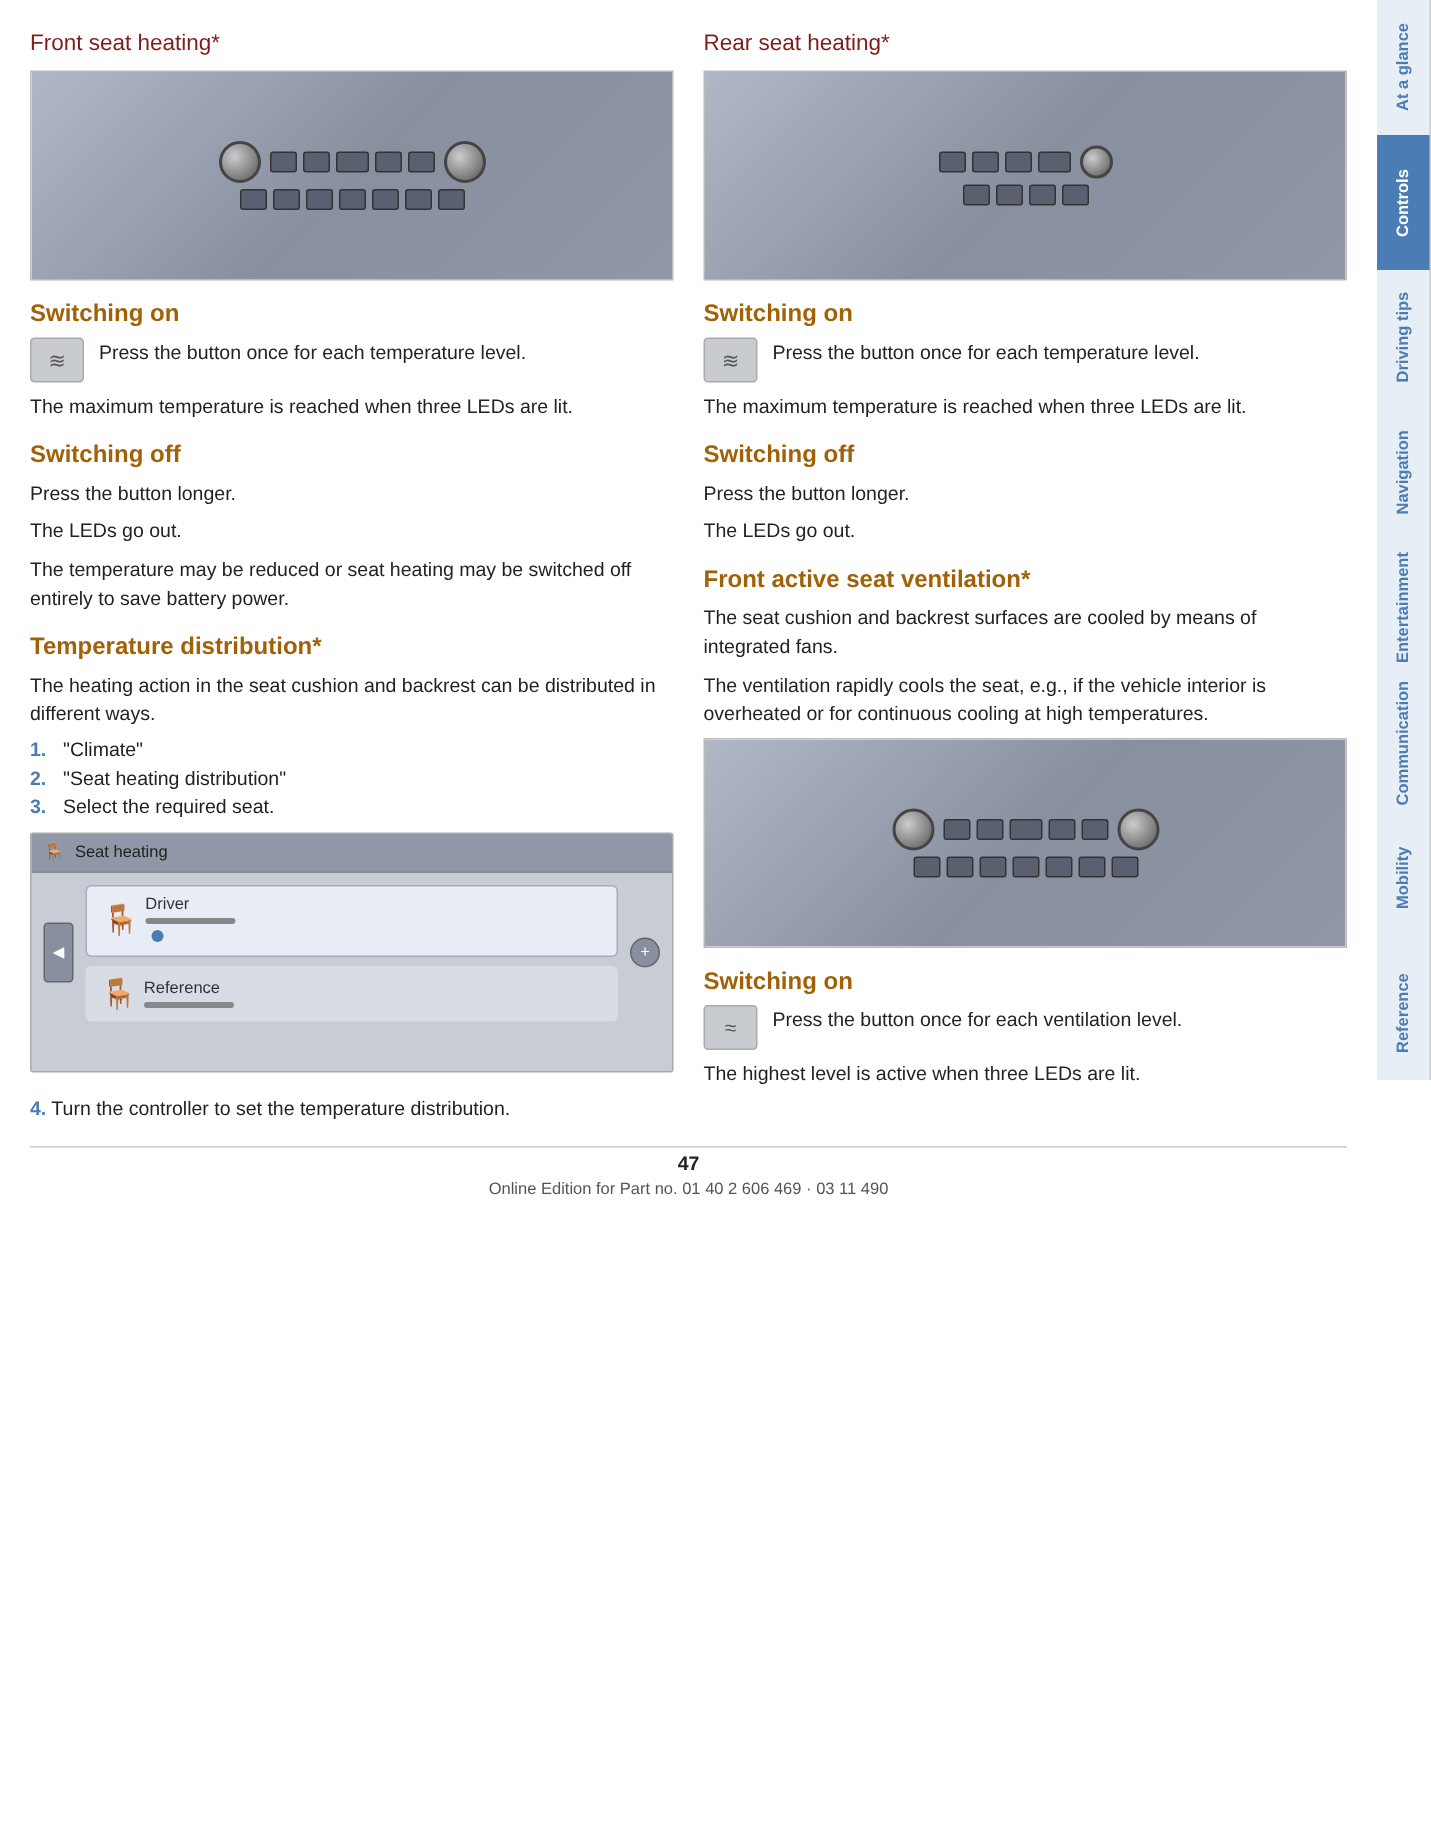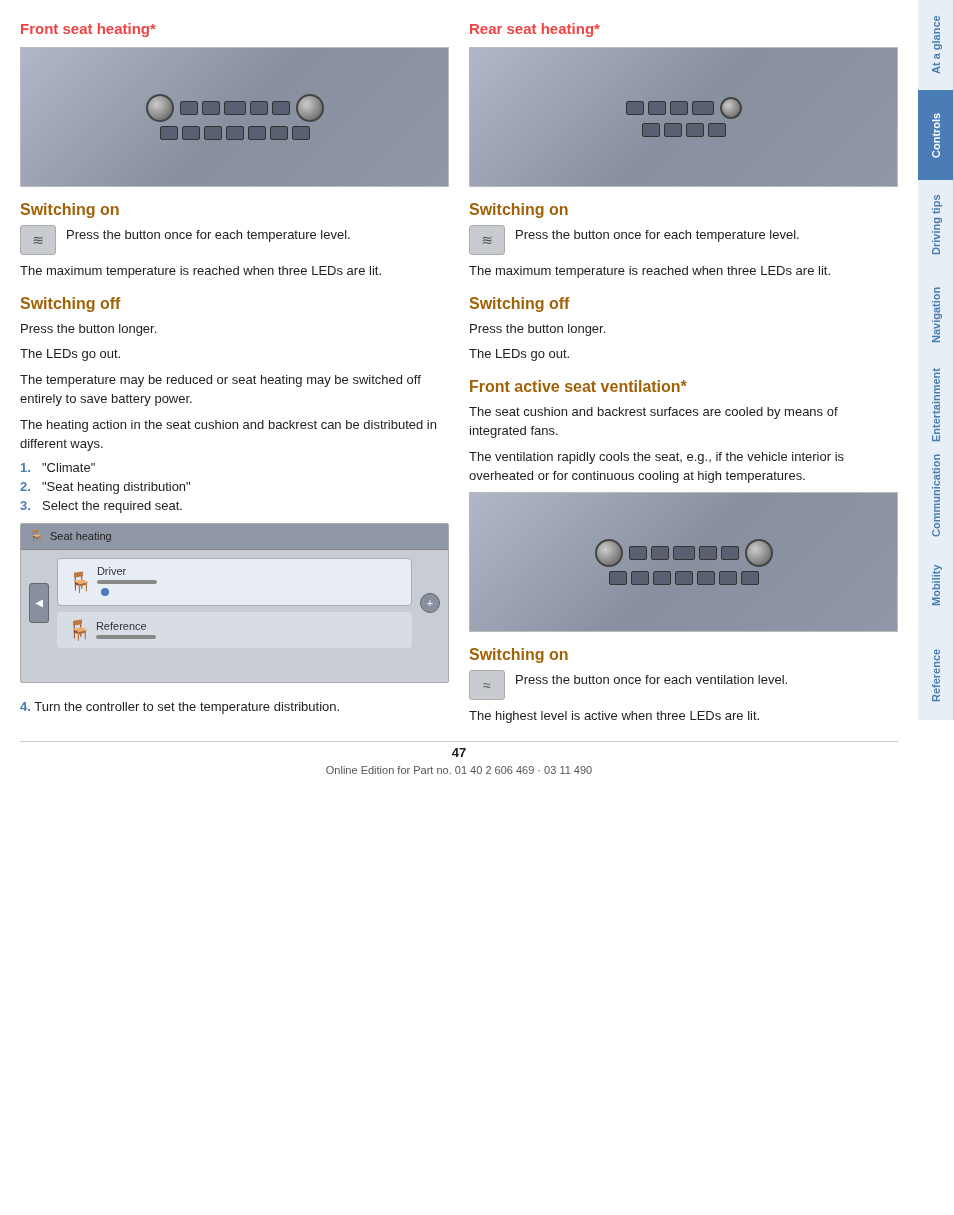--- a/index.html
+++ b/index.html
@@ -68,23 +68,23 @@
     }
     .col-left {
       flex: 1;
     }
     .col-right {
       flex: 1;
     }
 
     
     .section-title {
-      color: #ef4444;
+      color: #7f1d1d;
       font-size: 15px;
-      font-weight: bold;
+      font-weight: normal;
       margin-bottom: 10px;
     }
 
     
     .diagram-img {
       width: 100%;
       height: 140px;
       background: #d8dde5;
       border: 1px solid #bbb;
       margin-bottom: 14px;
@@ -383,20 +383,21 @@
         <div class="small-icon">≋</div>
         <p>Press the button once for each temperature level.</p>
       </div>
       <p>The maximum temperature is reached when three LEDs are lit.</p>
 
       <div class="sub-heading">Switching off</div>
       <p>Press the button longer.</p>
       <p>The LEDs go out.</p>
       <p>The temperature may be reduced or seat heating may be switched off entirely to save battery power.</p>
 
+      <div class="sub-heading">Temperature distribution*</div>
       <p>The heating action in the seat cushion and backrest can be distributed in different ways.</p>
 
       <ol class="ordered-list">
         <li>
           <span class="num">1.</span>
           <span>"Climate"</span>
         </li>
         <li>
           <span class="num">2.</span>
           <span>"Seat heating distribution"</span>

